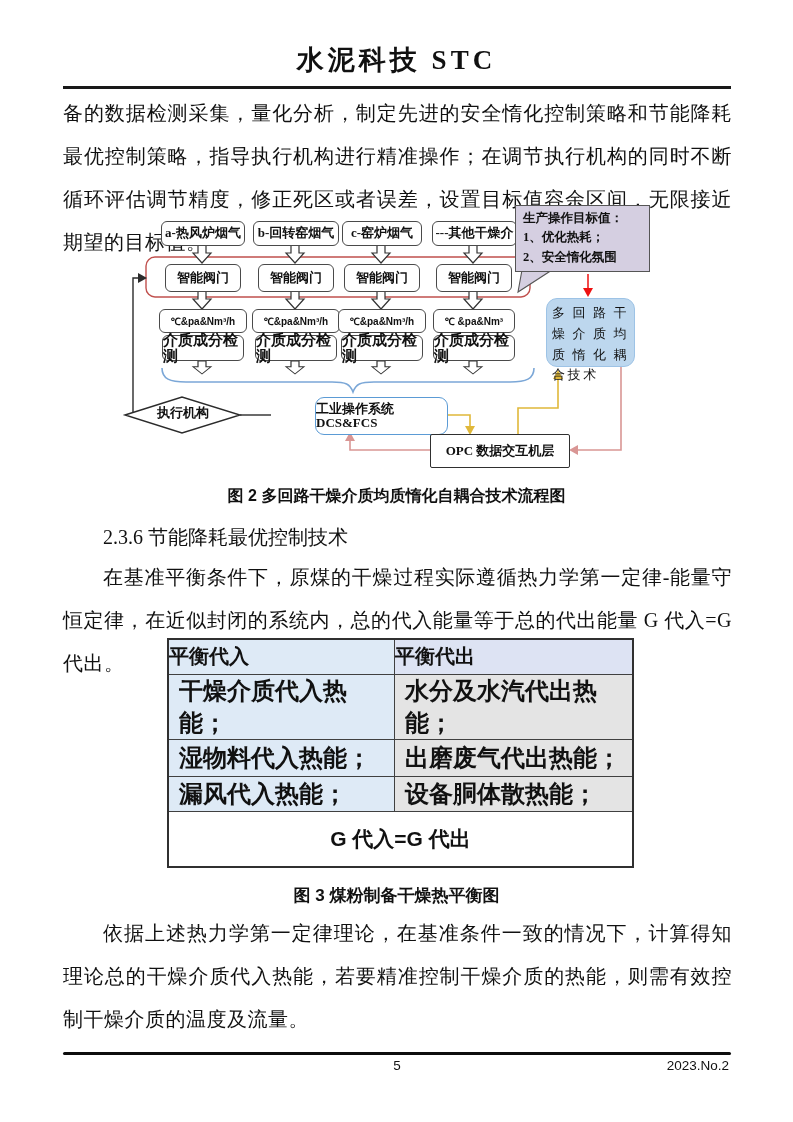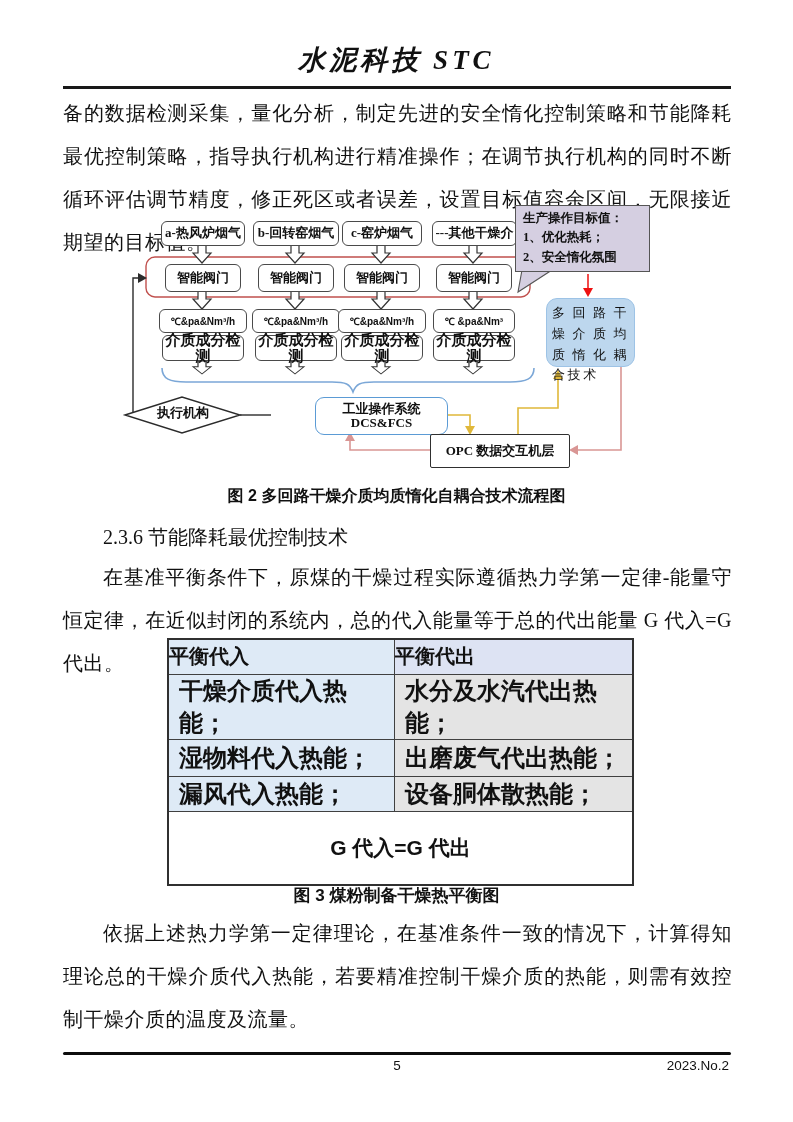--- a/index.html
+++ b/index.html
@@ -1,33 +1,33 @@
 <!DOCTYPE html>
 <html><head>
 <meta charset="utf-8">
 <style>
   html,body{margin:0;padding:0;background:#888;}
   .page{position:relative;width:793px;height:1122px;background:#ffffff;overflow:hidden;
         font-family:"Liberation Serif","DejaVu Serif",serif;color:#111;}
   .abs{position:absolute;}
   
   .journal-title{top:42px;left:0;width:793px;text-align:center;font-size:27px;font-weight:bold;
-                 font-style:italic;letter-spacing:4px;}
+                 letter-spacing:4px;}
   .top-rule{top:86px;left:63px;width:668px;height:3px;background:#181818;}
   
   .para{left:63px;width:669px;font-size:20px;line-height:43px;text-align:justify;letter-spacing:.5px;}
   .p1{top:92px;}
   .p2{top:556px;text-indent:2em;}
   .p3{top:912px;text-indent:2em;}
   .section-heading{top:524px;left:63px;width:669px;font-size:20px;text-indent:2em;}
   
   .fig2{top:208px;left:118px;width:548px;height:262px;overflow:visible;}
   .fig2 svg{position:absolute;left:0;top:-10px;overflow:visible;}
   .dbox{position:absolute;background:#fff;border:1.4px solid #4a4a4a;border-radius:6px;
-        display:flex;align-items:center;justify-content:center;text-align:center;
+        display:flex;align-items:center;justify-content:center;text-align:left;
         font-weight:bold;font-size:13px;line-height:1.1;}
   .src{top:13px;height:23px;}
   .valve{top:56px;height:26px;}
   .meas{top:101px;height:22px;font-size:10px;font-family:"Liberation Sans",sans-serif;}
   .det{top:127px;height:24px;font-size:15px;}
   .dcs{top:189px;left:153px;width:131px;height:36px;border:1.6px solid #5b9bd5;border-radius:9px;margin-left:44px;}
   .opc{top:226px;left:312px;width:138px;height:32px;border:1.6px solid #2f2f2f;border-radius:2px;}
   .coupling{top:90px;left:428px;width:89px;height:69px;background:#bdd7ee;border:1px solid #9dc3e6;
             border-radius:11px;font-weight:normal;font-size:13px;letter-spacing:2.6px;
             line-height:1.6;padding:4px 5px;box-sizing:border-box;text-align:justify;
@@ -45,21 +45,21 @@
                  font-family:"Liberation Sans","DejaVu Sans",sans-serif;}
   .balance-table td{border:1.5px solid #404040;font-weight:bold;font-size:24px;padding:0 0 0 10px;}
   .balance-table .hdr{font-size:20px;text-align:left;padding:0;}
   .balance-table .hin{background:#ED7D31;}
   .balance-table .hout{background:#dde3f3;}
   .balance-table .cin{background:#deeaf6;width:215px;}
   .balance-table .cout{background:#e4e4e4;width:227px;}
   .balance-table .sum{background:#ffffff;text-align:center;font-size:21px;padding:0;}
   .balance-table tr{height:35px;}
   .balance-table tr.r2{height:37px;padding-left:12px;}
-  .balance-table tr.sumrow{height:74px;}
+  .balance-table tr.sumrow{height:56px;}
   .balance-table{border:2.5px solid #303030;}
   
   .bottom-rule{top:1052px;left:63px;width:668px;height:2.5px;background:#0d0d0d;border-radius:2px;}
   .footer-row{top:1058px;left:63px;width:668px;font-family:"Liberation Sans","DejaVu Sans",sans-serif;
               font-size:13.5px;}
   .page-num{position:absolute;left:0;width:668px;text-align:center;}
   .issue{position:absolute;right:2px;}
 </style>
 </head>
 <body>

